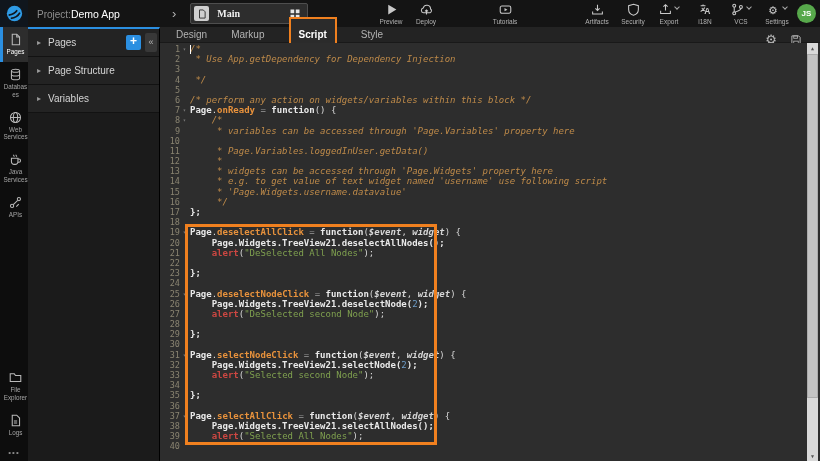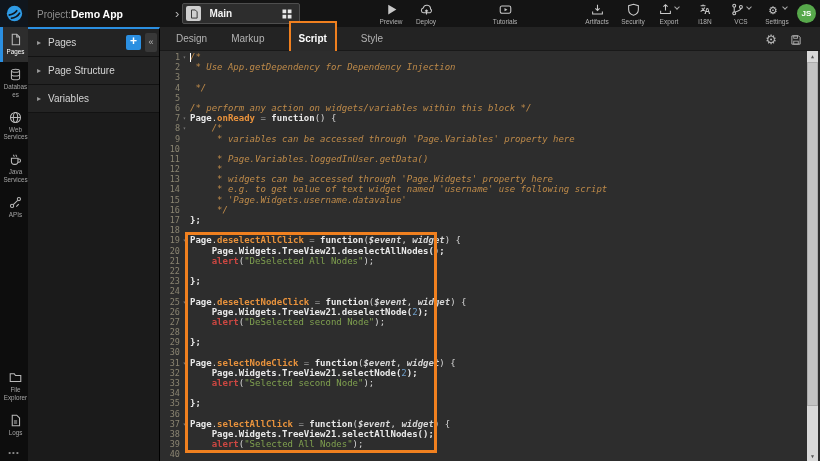--- a/index.html
+++ b/index.html
@@ -10,24 +10,24 @@
     -webkit-font-smoothing:antialiased;
   }
   svg { width:100%; height:100%; display:block; }
   .ic { display:inline-block; width:13px; height:13px; color:#c9c9c9; }
 
   
   .topbar { position:relative; height:27px; background:#141414; display:flex; align-items:center; }
   .logo { width:28px; height:27px; display:flex; align-items:center; justify-content:center; background:#10161d; }
   .logo .ic { width:17px; height:17px; }
   .project { margin-left:9px; font-size:10px; color:#8f8f8f; white-space:nowrap; }
-  .project b { color:#fff; font-size:10.5px; font-weight:700; }
+  .project b { color:#fff; font-size:10.5px; font-weight:400; }
   .nav-chev { margin-left:52px; color:#b5b5b5; font-size:13px; line-height:1; }
-  .page-tab { margin-left:3px; width:118px; height:21px; background:#2d2d2d; border:1px solid #4e4e4e;
-    border-radius:2px; display:flex; align-items:center; }
+  .page-tab { margin-left:14px; width:118px; height:21px; background:#2d2d2d; border:1px solid #4e4e4e;
+    border-radius:2px; display:flex; align-items:center;font-family:Liberation Serif, serif; }
   .page-tab .docbox { width:15px; height:15px; margin-left:3px; background:#cfcfcf; border-radius:2px;
     display:flex; align-items:center; justify-content:center; color:#3a3a3a; }
   .page-tab .docbox .ic { width:10px; height:10px; color:#3a3a3a; }
   .page-tab .lbl { margin-left:8px; font-size:10px; font-weight:700; color:#f2f2f2; flex:1; }
   .page-tab .grid-ic { width:12px; height:12px; margin-right:6px; color:#e8e8e8; }
   .tb-group { position:absolute; top:0; height:27px; display:flex; align-items:center; }
   .tb-left { left:378px; gap:9px; }
   .tb-right { right:30px; gap:10px; }
   .tb-item { display:flex; flex-direction:column; align-items:center; justify-content:center; cursor:pointer; min-width:26px; }
   .tb-item .icrow { display:flex; align-items:flex-start; height:13px; }
@@ -59,21 +59,21 @@
   .p-row .arr { color:#9a9a9a; font-size:8px; margin-right:7px; }
   .p-row .lbl { color:#d4d4d4; font-size:10px; }
   .p-add { margin-left:auto; width:15px; height:15px; background:#2b8fe1; border-radius:2px; color:#fff;
     font-size:12px; font-weight:700; line-height:13px; text-align:center; cursor:pointer; }
   .p-collapse { width:12px; height:19px; background:#383838; border-radius:2px; color:#b5b5b5; font-size:9px;
     text-align:center; line-height:18px; margin:0 2px 0 4px; cursor:pointer; }
   .p-fill { flex:1; background:#1b1b1b; }
 
   
   .editor { flex:1; min-width:0; display:flex; flex-direction:column; }
-  .tabbar { height:24px; background:#232323; display:flex; align-items:center; padding-left:16px; gap:24px;
+  .tabbar { height:16px; background:#232323; display:flex; align-items:center; padding-left:16px; gap:24px;
     border-bottom:1px solid #191919; position:relative; }
   .tab { font-size:10px; color:#b3b3b3; cursor:pointer; }
   .tab.active { color:#fff; font-weight:700; border:2px solid #f0801f; padding:10px 8px; background:#2b2b2b; }
   .tb-icons { position:absolute; right:18px; top:0; height:25px; display:flex; align-items:center; gap:13px; }
   .gear-glyph { font-size:13px; color:#b5b5b5; line-height:1; cursor:pointer; }
   .save-ic { width:12px; height:12px; color:#b5b5b5; cursor:pointer; }
 
   .codearea { position:relative; flex:1; background:#2d2d2d; overflow:hidden; padding-top:1px;
     font-family:"DejaVu Sans Mono", monospace; font-size:9px; }
   .line { display:flex; height:10.2px; line-height:10.2px; }

